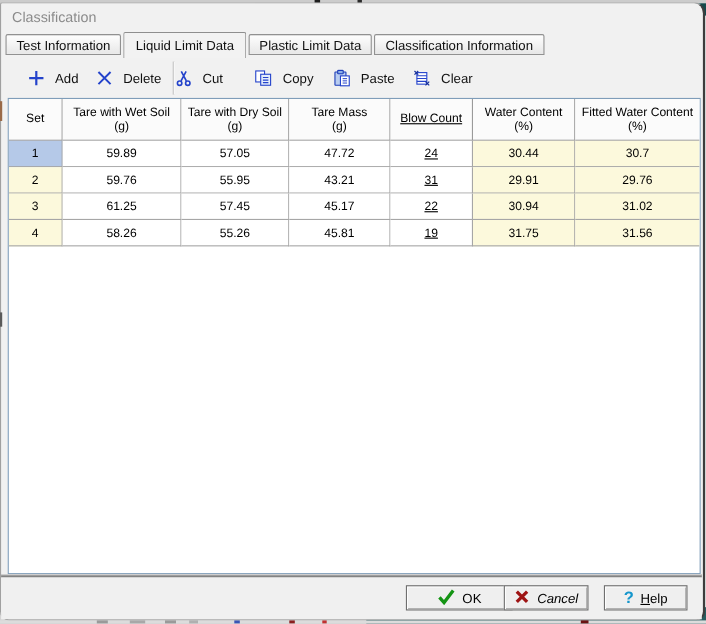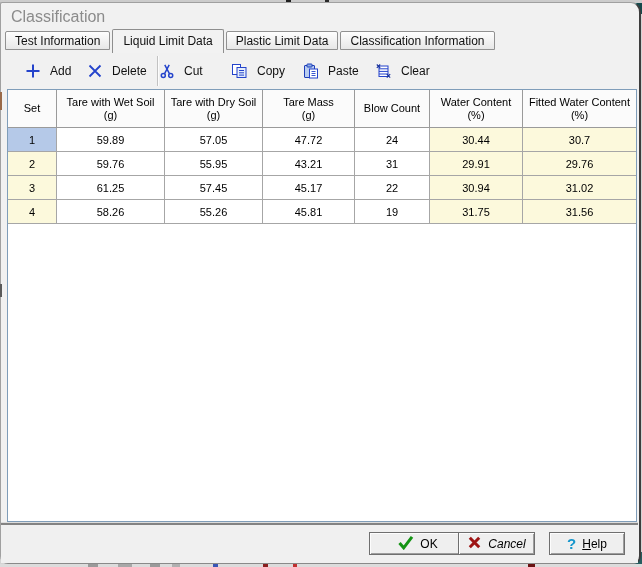--- a/index.html
+++ b/index.html
@@ -23,21 +23,21 @@
   .sb6{left:263px;width:5px;background:#8a1f1f;}
   .sb7{left:293px;width:4px;background:#c03030;}
   .sb8{left:528px;width:7px;background:#6a1212;z-index:3;}
   .edge-mark1{position:absolute;left:0;top:92px;width:2px;height:18px;background:#9a6a48;z-index:6;}
   .edge-mark2{position:absolute;left:0;top:284px;width:2px;height:13px;background:#5a5a5a;z-index:6;}
 
   
   .dialog{position:absolute;left:0;top:2px;width:638px;height:560px;background:#f1f1f1;
           border:1px solid #a0a0a0;border-right:2px solid #3d3d3d;border-bottom-color:#8a8a8a;
           border-radius:2px 10px 8px 8px;z-index:2;}
-  .win-title{position:absolute;left:10px;top:5px;font-size:16px;color:#8b8b8b;}
+  .win-title{position:absolute;left:10px;top:5px;font-size:13px;color:#8b8b8b;}
 
   
   .tabs{position:absolute;left:4px;top:25px;height:25px;display:flex;align-items:center;}
   .tab{box-sizing:border-box;height:19px;padding:1px 9px 0 9px;font-size:12px;color:#111;
        background:linear-gradient(#fefefe,#e7e7e7);border:1px solid #919191;margin-right:2px;
        display:flex;align-items:center;border-radius:2px 2px 0 0;}
   .tab.active{height:24px;background:#f2f2f2;border:1px solid #8e8e8e;border-bottom:none;
        position:relative;z-index:3;padding:0 10px;}
 
   
@@ -54,21 +54,21 @@
   .grid{position:absolute;left:6px;top:86px;width:630px;height:433px;background:#ffffff;
         border:1px solid #7f9db9;box-sizing:border-box;overflow:hidden;}
   .g-row{display:flex;}
   .g-cell{box-sizing:border-box;border-right:1px solid #a6a6a6;border-bottom:1px solid #a6a6a6;
           font-size:11px;color:#000;display:flex;align-items:center;justify-content:center;
           text-align:center;}
   .g-head .g-cell{height:38px;background:#fbfbfb;flex-direction:column;line-height:13px;
           border-right-color:#9a9a9a;border-bottom-color:#9a9a9a;}
   .g-data .g-cell{height:24px;background:#ffffff;}
   .w0{width:49px;} .w1{width:108px;} .w2{width:98px;} .w3{width:92px;}
-  .w4{width:75px;} .w5{width:93px;} .w6{flex:1;border-right:none !important;}
+  .w4{width:75px;text-decoration:underline;} .w5{width:93px;} .w6{flex:1;border-right:none !important;}
   .yl{background:#fcf9dc !important;}
   .sel{background:#b5c9e8 !important;}
 
   
   .divider{position:absolute;left:0;top:519px;width:637px;height:2px;background:#838383;
            border-top:1px solid #dcdcdc;}
   .btnbar{position:absolute;left:0;top:522px;width:637px;height:38px;background:#f0f0f0;}
   .fbtn{position:absolute;top:529px;height:23px;box-sizing:border-box;background:#efefef;
         border:1px solid #6f6f6f;box-shadow:inset 1px 1px 0 #fdfdfd,inset -1px -1px 0 #9d9d9d;
         font-size:12px;color:#000;display:flex;align-items:center;justify-content:center;gap:6px;}

